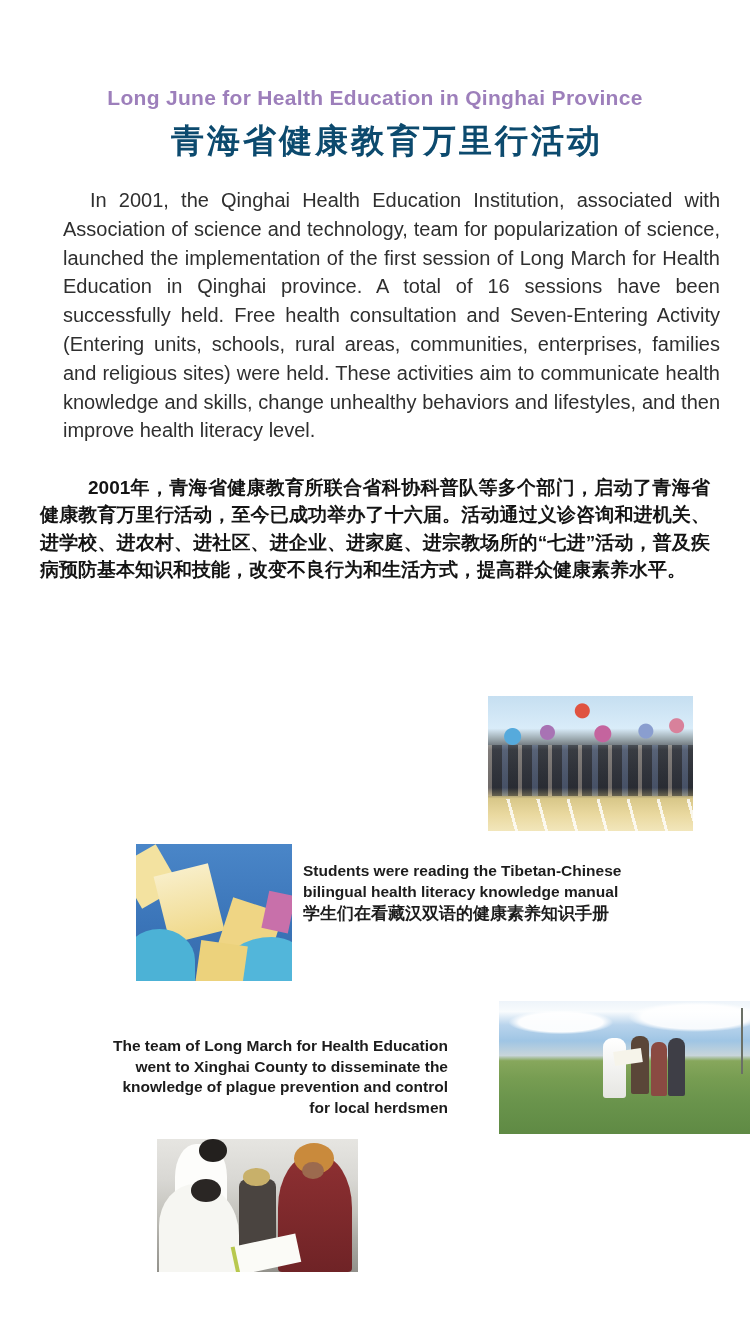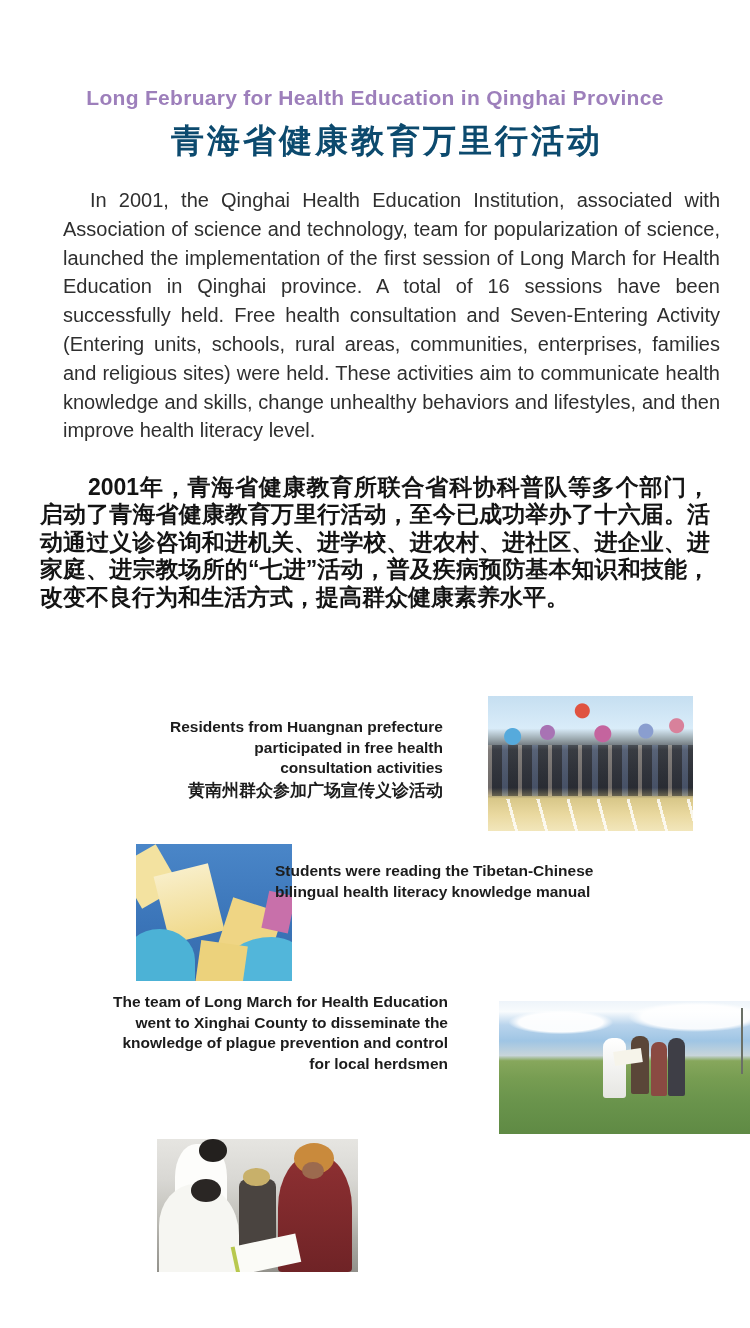--- a/index.html
+++ b/index.html
@@ -21,33 +21,33 @@
   }
 
   
   .intro-en {
     position:absolute; top:170px; left:47px; width:657px; margin:16px;
     font-size:20px; line-height:28.8px; color:#2f2f2f;
     text-align:justify; text-indent:27px;
   }
   .intro-zh {
     position:absolute; top:474px; left:40px; width:670px; margin:0;
-    font-size:23px; line-height:27.4px; color:#141414; font-weight:bold;
+    font-size:19px; line-height:27.4px; color:#141414; font-weight:bold;
     text-align:justify; text-indent:48px;
   }
 
   
   .caption { position:absolute; font-weight:bold; color:#1c1c1c; }
   .cap-en { white-space:pre-line; font-size:15.5px; line-height:20.6px; }
   .cap-zh { font-size:17px; line-height:21px; margin-top:1px; }
   .cap-right { text-align:right; }
-  .cap-left  { text-align:left; }
+  .cap-left  { text-align:left;margin-left:28px; }
   .caption-1 { top:717px;  right:307px; width:400px; }
   .caption-2 { top:861px;  left:275px;  width:420px; }
-  .caption-3 { top:992px;  right:302px; width:420px; }
+  .caption-3 { top:1036px;  right:302px; width:420px; }
   .caption-4 { top:1150px; left:328px;  width:400px; }
 
   
   .photo { position:absolute; overflow:hidden; }
   .art { position:absolute; }
 
   .photo-1 {
     left:448px; top:680px; width:205px; height:135px;
     background:
       radial-gradient(circle at 46% 11%, #e05340 0 7px, transparent 8px),
@@ -136,49 +136,44 @@
   .p4-face { right:17%; top:17%; width:11%; height:13%;
     background:#9c6a4e; border-radius:50%; }
   .p4-pamphlet { left:38%; bottom:2%; width:31%; height:22%;
     background:#fbfbf7; border-left:4px solid #b8c84e; transform:rotate(-12deg); }
 </style>
 </head>
 <body>
 
 <div class="page">
 
-  <h1 class="title-en">Long February for Health Education in Qinghai Province</h1>
+  <h1 class="title-en">Long June for Health Education in Qinghai Province</h1>
   <h2 class="title-zh">青海省健康教育万里行活动</h2>
 
   <p class="intro-en">In 2001, the Qinghai Health Education Institution, associated with Association of science and technology, team for popularization of science, launched the implementation of the first session of Long March for Health Education in Qinghai province. A total of 16 sessions have been successfully held. Free health consultation and Seven-Entering Activity (Entering units, schools, rural areas, communities, enterprises, families and religious sites) were held. These activities aim to communicate health knowledge and skills, change unhealthy behaviors and lifestyles, and then improve health literacy level.</p>
   <p class="intro-zh">2001年，青海省健康教育所联合省科协科普队等多个部门，启动了青海省健康教育万里行活动，至今已成功举办了十六届。活动通过义诊咨询和进机关、进学校、进农村、进社区、进企业、进家庭、进宗教场所的“七进”活动，普及疾病预防基本知识和技能，改变不良行为和生活方式，提高群众健康素养水平。</p>
 
-  <div class="caption caption-1 cap-right">
-    <div class="cap-en">Residents from Huangnan prefecture
-participated in free health
-consultation activities</div>
-    <div class="cap-zh">黄南州群众参加广场宣传义诊活动</div>
-  </div>
   <figure class="photo photo-1" title="crowd-with-umbrellas-at-square-free-consultation">
     <div class="art p1-crowd-texture"></div>
     <div class="art p1-pavement-lines"></div>
   </figure>
 
   <figure class="photo photo-2" title="students-in-blue-uniforms-reading-yellow-manuals">
     <div class="art p2-book-c"></div>
     <div class="art p2-book-a"></div>
     <div class="art p2-book-b"></div>
     <div class="art p2-pink-poster"></div>
     <div class="art p2-uniform-left"></div>
     <div class="art p2-uniform-right"></div>
     <div class="art p2-book-d"></div>
   </figure>
   <div class="caption caption-2 cap-left">
     <div class="cap-en">Students were reading the Tibetan-Chinese
 bilingual health literacy knowledge manual</div>
+    <div class="cap-zh">学生们在看藏汉双语的健康素养知识手册</div>
   </div>
 
   <div class="caption caption-3 cap-right">
     <div class="cap-en">The team of Long March for Health Education
 went to Xinghai County to disseminate the
 knowledge of plague prevention and control
 for local herdsmen</div>
   </div>
   <figure class="photo photo-3" title="doctor-in-white-coat-with-herdsmen-on-grassland">
     <div class="art p3-pole"></div>

